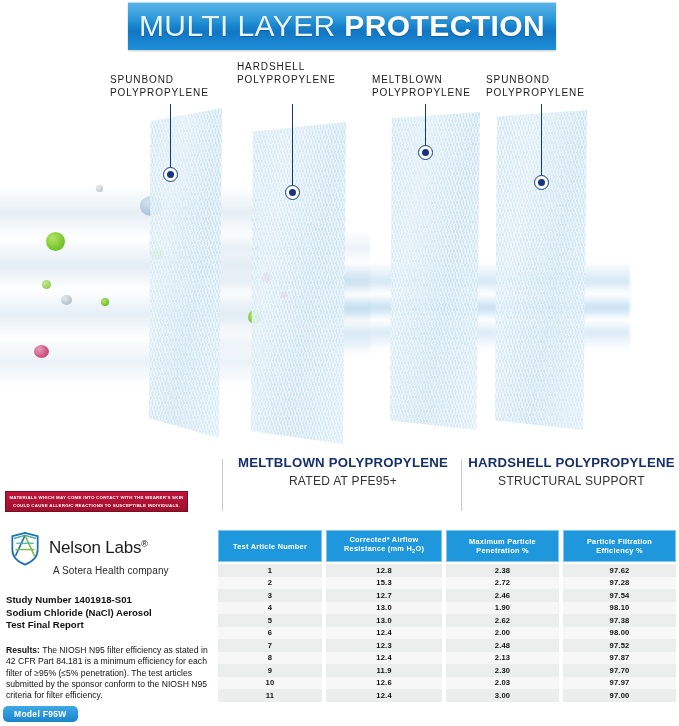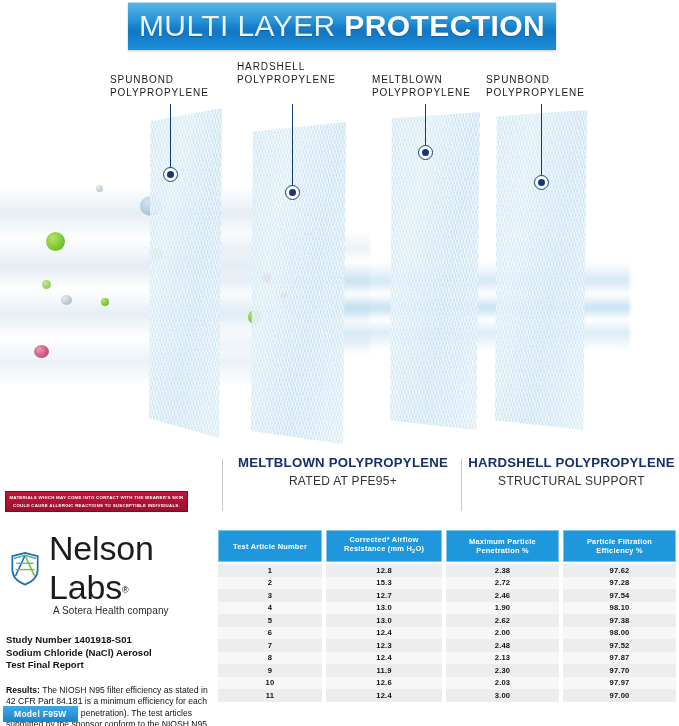--- a/index.html
+++ b/index.html
@@ -117,32 +117,32 @@
     border:1px solid #7d0a23;
     display:flex; flex-direction:column; align-items:center; justify-content:center;
     color:#ffffff; font-size:4.4px; font-weight:700; letter-spacing:.25px;
     line-height:7.5px; text-align:center; padding:0 3px;
   }
 
   
   .nl-block { position:absolute; left:6px; top:529px; width:206px; }
   .nl-head { display:flex; align-items:center; gap:5px; }
   .nl-logo { width:38px; height:38px; flex:0 0 38px; }
-  .nl-name { font-size:34px; color:#1c1c1c; font-weight:400; letter-spacing:-.2px; }
+  .nl-name { font-size:17px; color:#1c1c1c; font-weight:400; letter-spacing:-.2px; }
   .nl-reg { font-size:9px; vertical-align: super; }
   .nl-tag { font-size:10px; color:#2a2a2a; margin-left:47px; margin-top:-2px; letter-spacing:.1px; }
 
   .nl-study { margin-top:18px; font-size:9.6px; color:#111; line-height:12.6px; font-weight:600; }
   .nl-results { margin-top:13px; font-size:8.6px; color:#111; line-height:11.4px; text-align:left; }
   .nl-results b { font-weight:700; }
   .model-badge{
     position:absolute; left:3px; top:706px;
     background: linear-gradient(180deg,#3ea9e6,#1a84cc);
     color:#ffffff; font-size:8.5px; font-weight:700; letter-spacing:.3px;
-    padding:3px 11px; border-radius:0;
+    padding:3px 11px; border-radius:5px;
   }
 
   
   .tbl { position:absolute; left:218px; top:530px; width:458px; }
   .tbl-head { display:flex; gap:4px; }
   .th {
     background:#1f97dd;
     border:1px solid #7fc6ec;
     color:#ffffff;
     font-size:7.4px; font-weight:700; letter-spacing:.25px;

